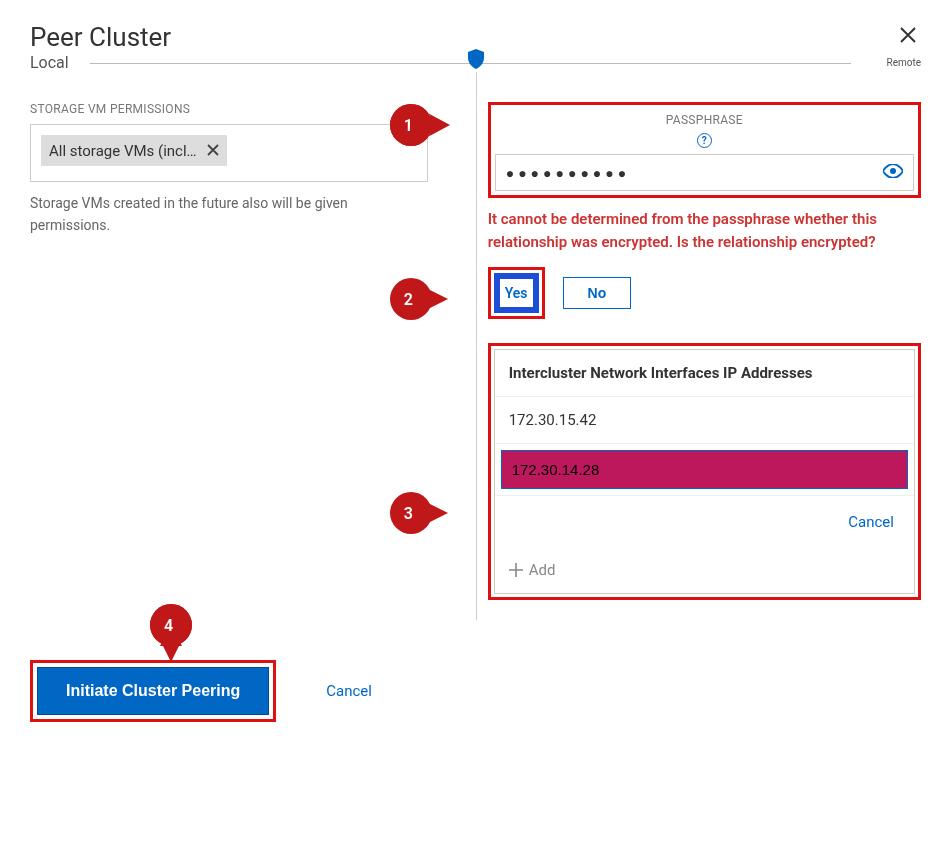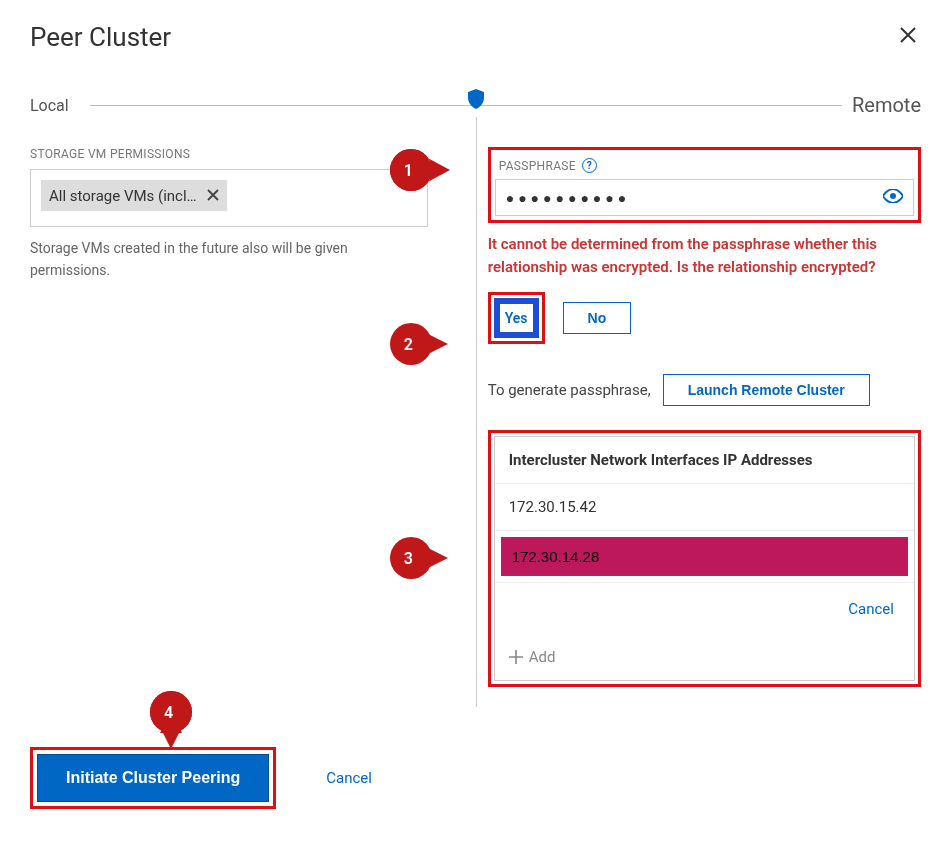--- a/index.html
+++ b/index.html
@@ -10,21 +10,20 @@
     background: #fff;
     width: 951px;
     height: 845px;
     position: relative;
   }
   .dialog { padding: 20px 30px 30px 30px; }
   .dialog-header {
     display: flex;
     justify-content: space-between;
     align-items: center;
-    margin-bottom: 40px;
   }
   .dialog-title {
     font-size: 26px;
     font-weight: 400;
     color: #333;
   }
   .close-x {
     font-size: 22px;
     color: #333;
     cursor: pointer;
@@ -44,21 +43,21 @@
     background: #bbb;
   }
   .timeline-label-left {
     font-size: 16px;
     color: #555;
     background: #fff;
     padding-right: 10px;
     z-index: 2;
   }
   .timeline-label-right {
-    font-size: 20px;
+    font-size: 10px;
     color: #555;
     background: #fff;
     padding-left: 10px;
     margin-left: auto;
     z-index: 2;
   }
   .shield {
     position: absolute;
     left: 50%;
     transform: translateX(-50%);
@@ -319,21 +318,21 @@
       <div class="callout" style="left:-68px; top:2px;">
         <svg viewBox="0 0 60 42">
             <path d="M21 0 A21 21 0 1 0 21 42 A21 21 0 0 0 21 0 Z M21 0 L60 21 L21 42" fill="#c01818"></path>
             <circle cx="21" cy="21" r="21" fill="#c01818"></circle>
             <path d="M20 2 L58 21 L20 40 Z" fill="#c01818"></path>
           </svg>
         <span class="num">1</span>
       </div>
 
       <div class="red-box">
-        <div class="field-label" style="margin:4px 4px 0 4px;">
+        <div class="field-label" style="margin:4px 4px 0 4px;flex-direction:column;">
           <span>PASSPHRASE</span>
           <span class="help-icon">?</span>
         </div>
         <div class="pass-input-wrap">
           <span class="pass-dots">●●●●●●●●●●</span>
           <span class="eye-icon">
             <svg width="20" height="14" viewBox="0 0 20 14">
                 <path d="M10 0 C4 0 0 7 0 7 s4 7 10 7 s10-7 10-7 S16 0 10 0 Z" fill="none" stroke="#0067c5" stroke-width="1.8"></path>
                 <circle cx="10" cy="7" r="3" fill="#0067c5"></circle>
               </svg>
@@ -351,24 +350,20 @@
         <span class="num">2</span>
       </div>
 
       <div class="btn-row">
         <span class="btn-outline yes-box">
           <span class="inner">Yes</span>
         </span>
         <button class="btn-outline">No</button>
       </div>
 
-      <div class="gen-row">
-        <span>To generate passphrase,</span>
-        <button class="btn-outline">Launch Remote Cluster</button>
-      </div>
 
       <div class="callout" style="left:-68px; top:390px;">
         <svg viewBox="0 0 60 42">
             <circle cx="21" cy="21" r="21" fill="#c01818"></circle>
             <path d="M20 2 L58 21 L20 40 Z" fill="#c01818"></path>
           </svg>
         <span class="num">3</span>
       </div>
 
       <div class="ip-panel">

